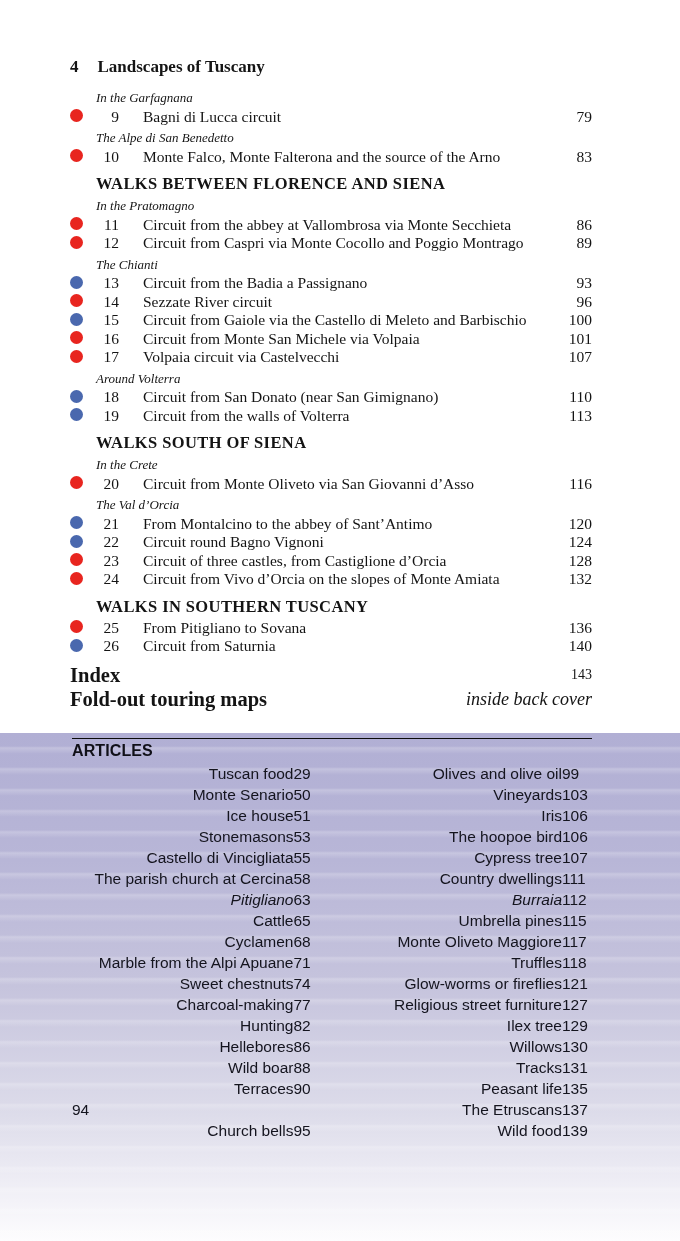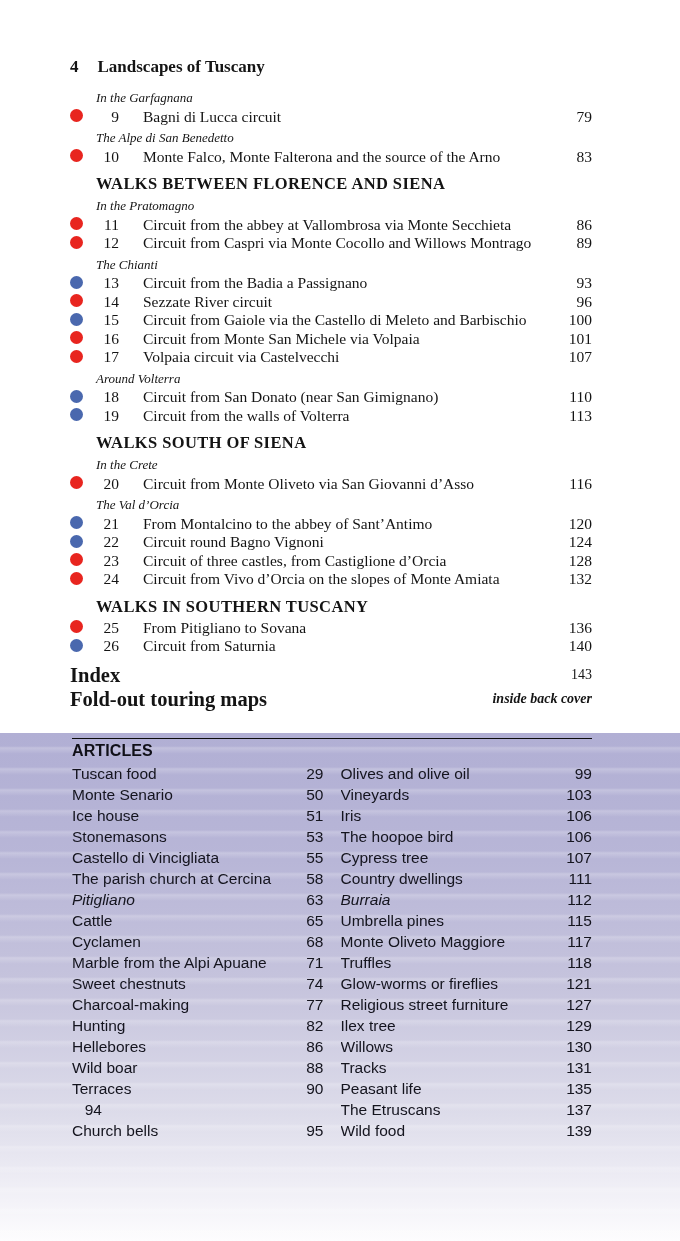--- a/index.html
+++ b/index.html
@@ -22,44 +22,44 @@
   .num{width:26px;flex:0 0 26px;text-align:right;margin-left:10px;}
   .title{margin-left:24px;flex:1;white-space:nowrap;overflow:hidden;}
   .pg{text-align:right;white-space:nowrap;margin-left:6px;}
   .subhead{font-weight:normal;font-style:italic;font-size:13px;line-height:18.5px;margin:3px 0 0 26px;}
   .heading{font-weight:bold;font-size:16.5px;line-height:20px;letter-spacing:0.4px;margin:8px 0 2px 26px;}
 
   .bigrow{display:flex;align-items:flex-end;font-weight:bold;font-size:20.5px;line-height:24px;}
   .bigrow.first{margin-top:7px;}
   .bigrow .title{margin-left:0;}
   .bigrow .pg-normal{font-weight:normal;font-size:14px;}
-  .bigrow .pg-italic{font-weight:bold;font-style:italic;font-size:14px;}
+  .bigrow .pg-italic{font-weight:normal;font-style:italic;font-size:18px;}
 
   
   .articles-band{
     position:absolute;left:0;right:0;top:733px;bottom:0;
     background:
       repeating-linear-gradient(180deg,
         rgba(255,255,255,0.00) 0px, rgba(255,255,255,0.00) 13px,
         rgba(255,255,255,0.22) 15px, rgba(255,255,255,0.00) 21px),
       linear-gradient(180deg,#b1afd4 0%,#b8b6d7 25%,#c6c4dd 50%,#dddcea 75%,#f3f2f8 92%,#fdfdfe 100%);
     padding:5px 88px 0 72px;box-sizing:border-box;
   }
   .rule{border-top:1.6px solid #0a0a0a;width:520px;}
   .articles-heading{
     font-family:"Liberation Sans","DejaVu Sans",sans-serif;
     font-weight:bold;font-size:16px;line-height:24px;letter-spacing:0.1px;color:#101018;
   }
   .cols{display:flex;gap:17px;font-family:"Liberation Sans","DejaVu Sans",sans-serif;
         font-size:15.5px;color:#14141e;}
   .col{flex:1;min-width:0;}
   .a-row{display:flex;align-items:baseline;line-height:21px;}
-  .a-title{flex:1;white-space:nowrap;overflow:hidden;}
+  .a-title{flex:1;white-space:nowrap;overflow:hidden;text-align:right;}
   .a-title.italic{font-style:italic;}
-  .a-pg{flex:0 0 30px;text-align:right;}
+  .a-pg{flex:0 0 30px;text-align:left;}
 </style>
 </head>
 <body>
 
 <div class="page">
 
   <div class="toc-area">
 
     <div class="page-header">
       <span class="pnum">4</span>
@@ -85,21 +85,21 @@
         <div class="subhead">In the Pratomagno</div>
         <div class="row">
           <span class="dot" style="background: rgb(232, 37, 31);"></span>
           <span class="num">11</span>
           <span class="title">Circuit from the abbey at Vallombrosa via Monte Secchieta</span>
           <span class="pg">86</span>
         </div>
         <div class="row">
           <span class="dot" style="background: rgb(232, 37, 31);"></span>
           <span class="num">12</span>
-          <span class="title">Circuit from Caspri via Monte Cocollo and Willows Montrago</span>
+          <span class="title">Circuit from Caspri via Monte Cocollo and Poggio Montrago</span>
           <span class="pg">89</span>
         </div>
         <div class="subhead">The Chianti</div>
         <div class="row">
           <span class="dot" style="background: rgb(74, 104, 174);"></span>
           <span class="num">13</span>
           <span class="title">Circuit from the Badia a Passignano</span>
           <span class="pg">93</span>
         </div>
         <div class="row">

